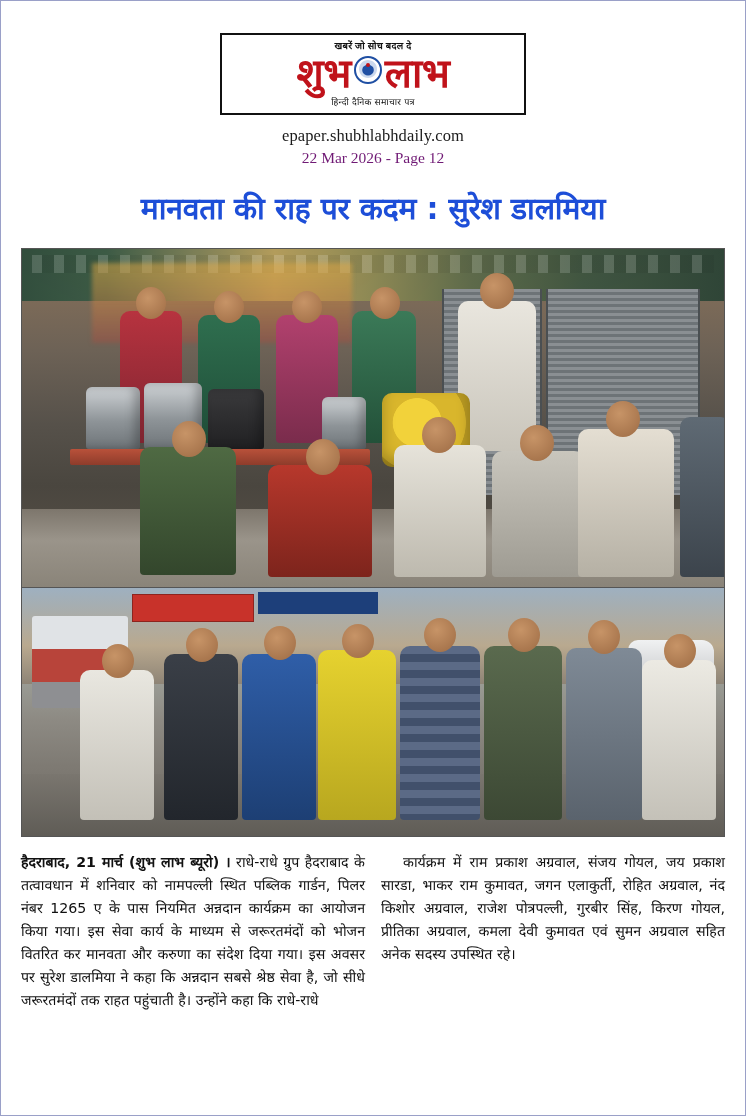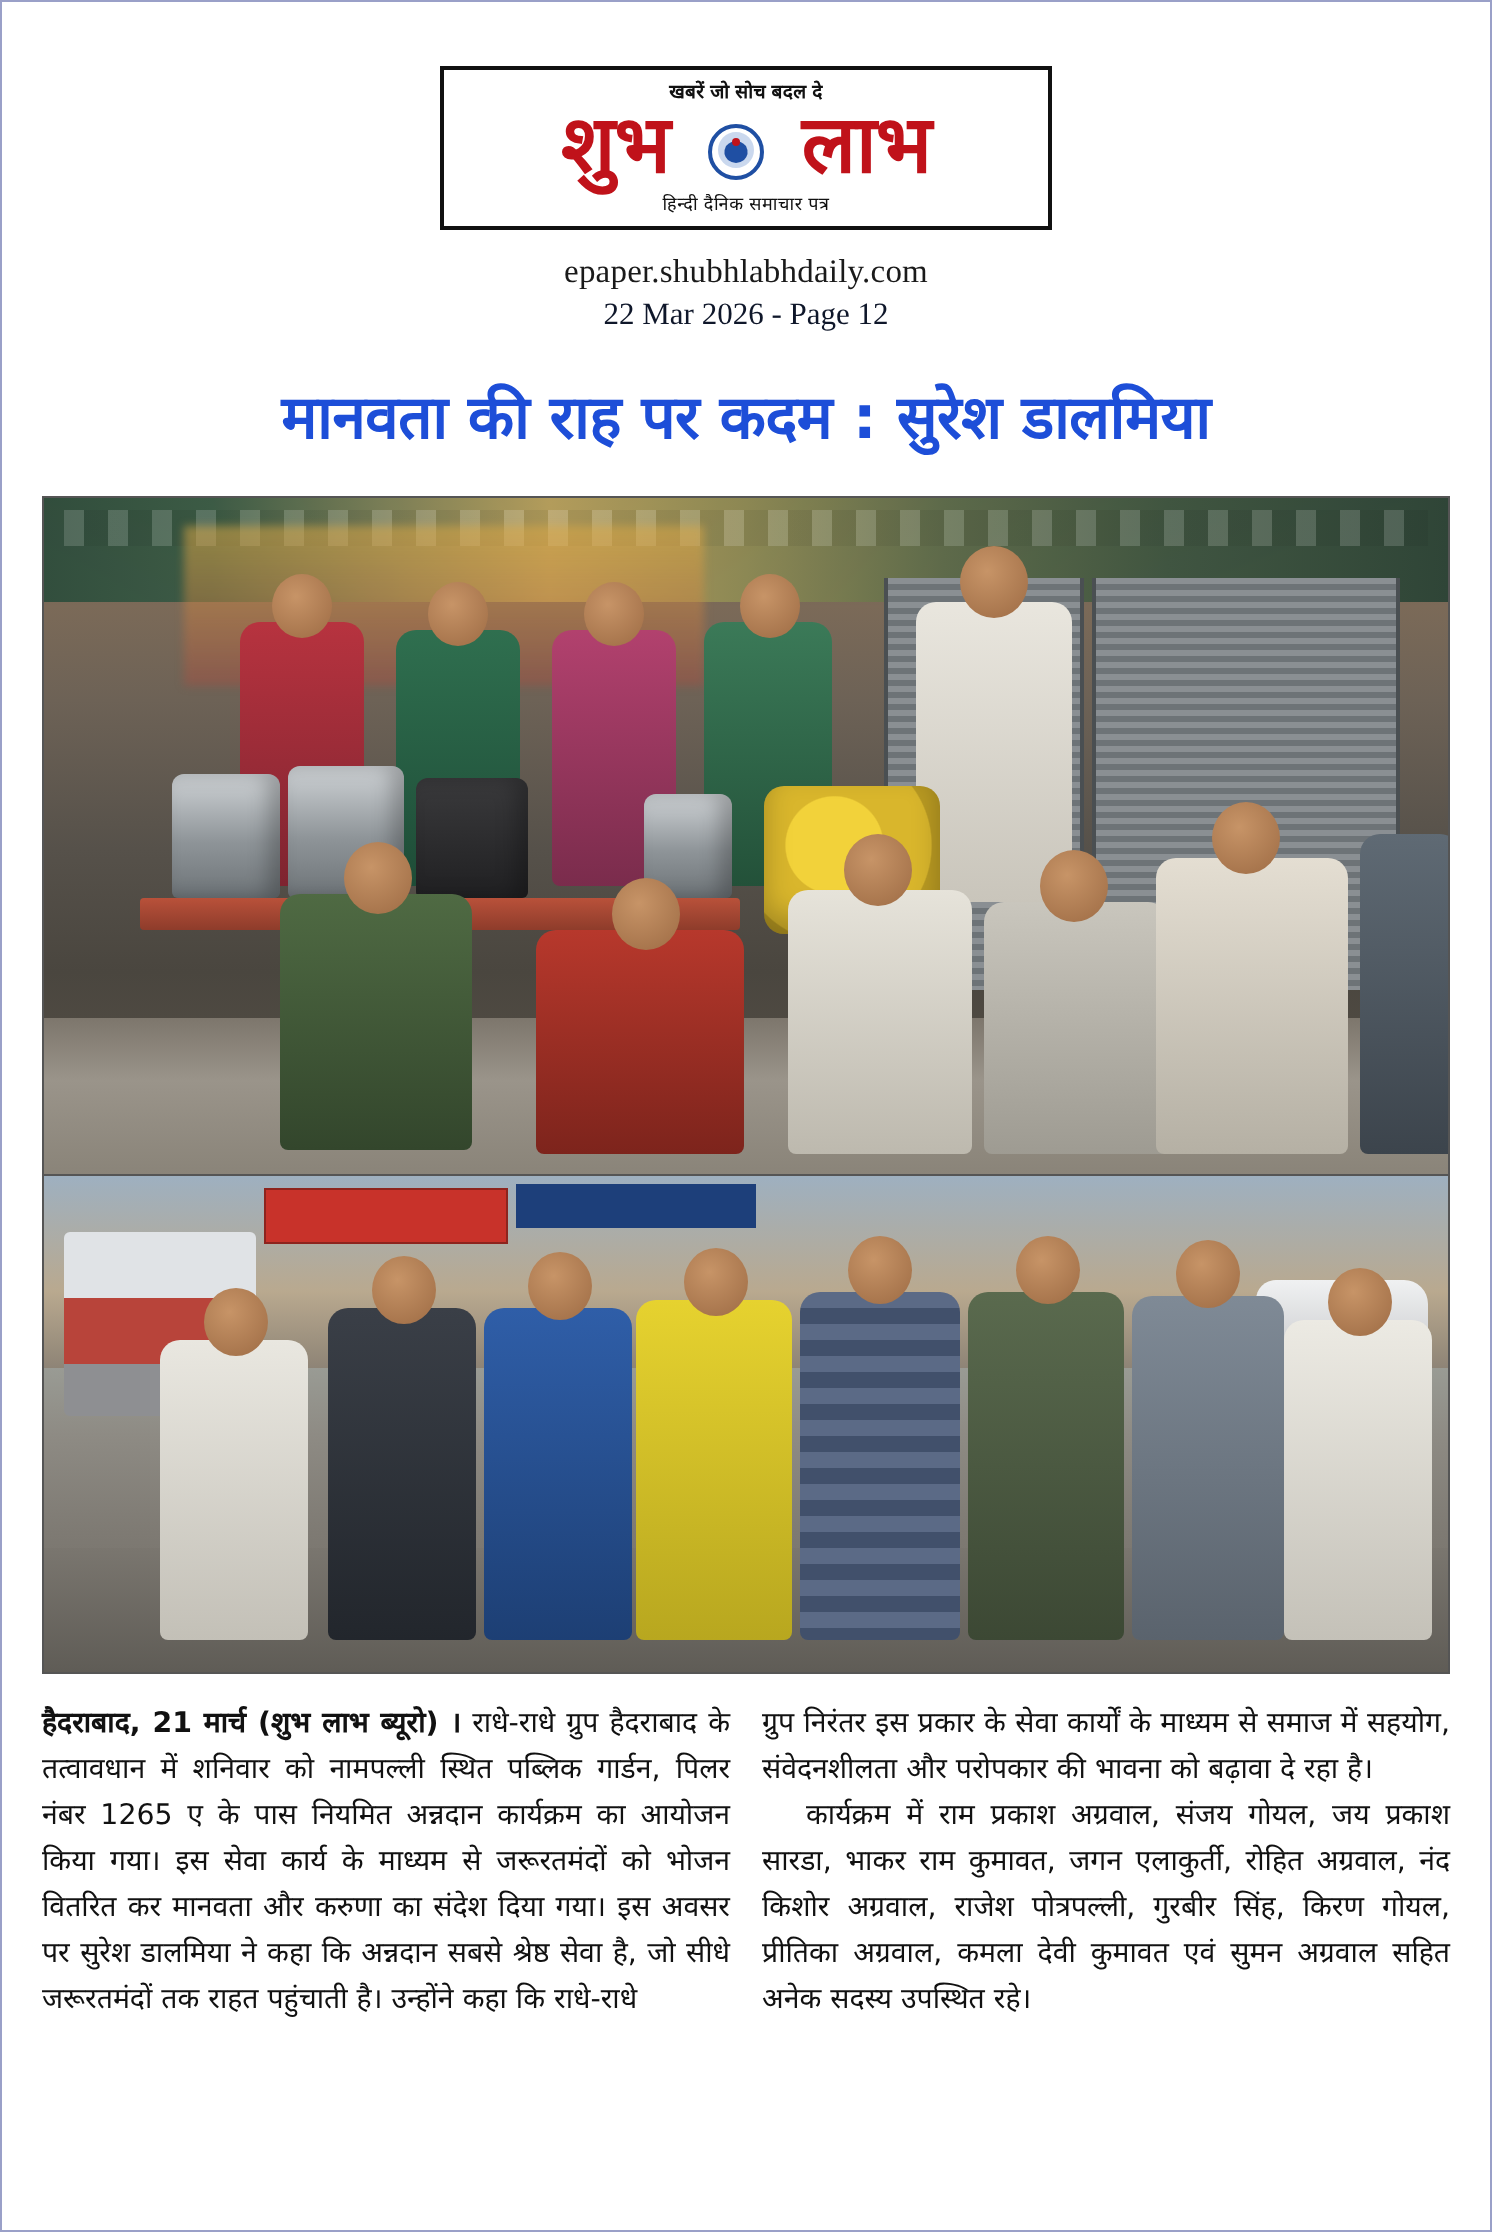--- a/index.html
+++ b/index.html
@@ -38,23 +38,23 @@
   }
   .masthead-top {
     font-size: 9.5px;
     font-weight: bold;
     color: #111;
     letter-spacing: 0.2px;
     margin-bottom: 1px;
   }
   .masthead-main {
     display: flex;
-    align-items: flex-end;
+    align-items: flex-start;
     justify-content: center;
-    gap: 16px;
+    gap: 0;
     line-height: 1;
   }
   .masthead-word {
     font-family: "DejaVu Sans", sans-serif;
     font-size: 40px;
     font-weight: bold;
     color: #c0121a;
     letter-spacing: -0.5px;
   }
   .masthead-symbol {
@@ -78,21 +78,21 @@
     font-family: "Liberation Serif", serif;
     font-size: 16.5px;
     color: #1a1a1a;
     margin-top: 11px;
     letter-spacing: 0.1px;
   }
   .dateline {
     text-align: center;
     font-family: "Liberation Serif", serif;
     font-size: 15.5px;
-    color: #0f172a;
+    color: #701a75;
     margin-top: 3px;
   }
 
   
   .headline {
     text-align: center;
     font-family: "DejaVu Sans", sans-serif;
     font-weight: bold;
     font-size: 30px;
     color: #1d4ed8;
@@ -327,19 +327,18 @@
         <div class="head" style="left:642px;top:46px;width:32px;height:34px;"></div>
       </div>
 
     </div>
 
     <div class="body-wrap">
       <div class="col">
         <b>हैदराबाद, 21 मार्च (शुभ लाभ ब्यूरो) ।</b><span> राधे-राधे ग्रुप हैदराबाद के तत्वावधान में शनिवार को नामपल्ली स्थित पब्लिक गार्डन, पिलर नंबर 1265 ए के पास नियमित अन्नदान कार्यक्रम का आयोजन किया गया। इस सेवा कार्य के माध्यम से जरूरतमंदों को भोजन वितरित कर मानवता और करुणा का संदेश दिया गया। इस अवसर पर सुरेश डालमिया ने कहा कि अन्नदान सबसे श्रेष्ठ सेवा है, जो सीधे जरूरतमंदों तक राहत पहुंचाती है। उन्होंने कहा कि राधे-राधे</span>
       </div>
       <div class="col">
-        <span>ग्रुप निरंतर इस प्रकार के सेवा कार्यों के माध्यम से समाज में सहयोग, संवेदनशीलता और परोपकार की भावना को बढ़ावा दे रहा है।</span>
         <span class="indent">कार्यक्रम में राम प्रकाश अग्रवाल, संजय गोयल, जय प्रकाश सारडा, भाकर राम कुमावत, जगन एलाकुर्ती, रोहित अग्रवाल, नंद किशोर अग्रवाल, राजेश पोत्रपल्ली, गुरबीर सिंह, किरण गोयल, प्रीतिका अग्रवाल, कमला देवी कुमावत एवं सुमन अग्रवाल सहित अनेक सदस्य उपस्थित रहे।</span>
       </div>
     </div>
 
   </div>
 </div>
 
 </body></html>

